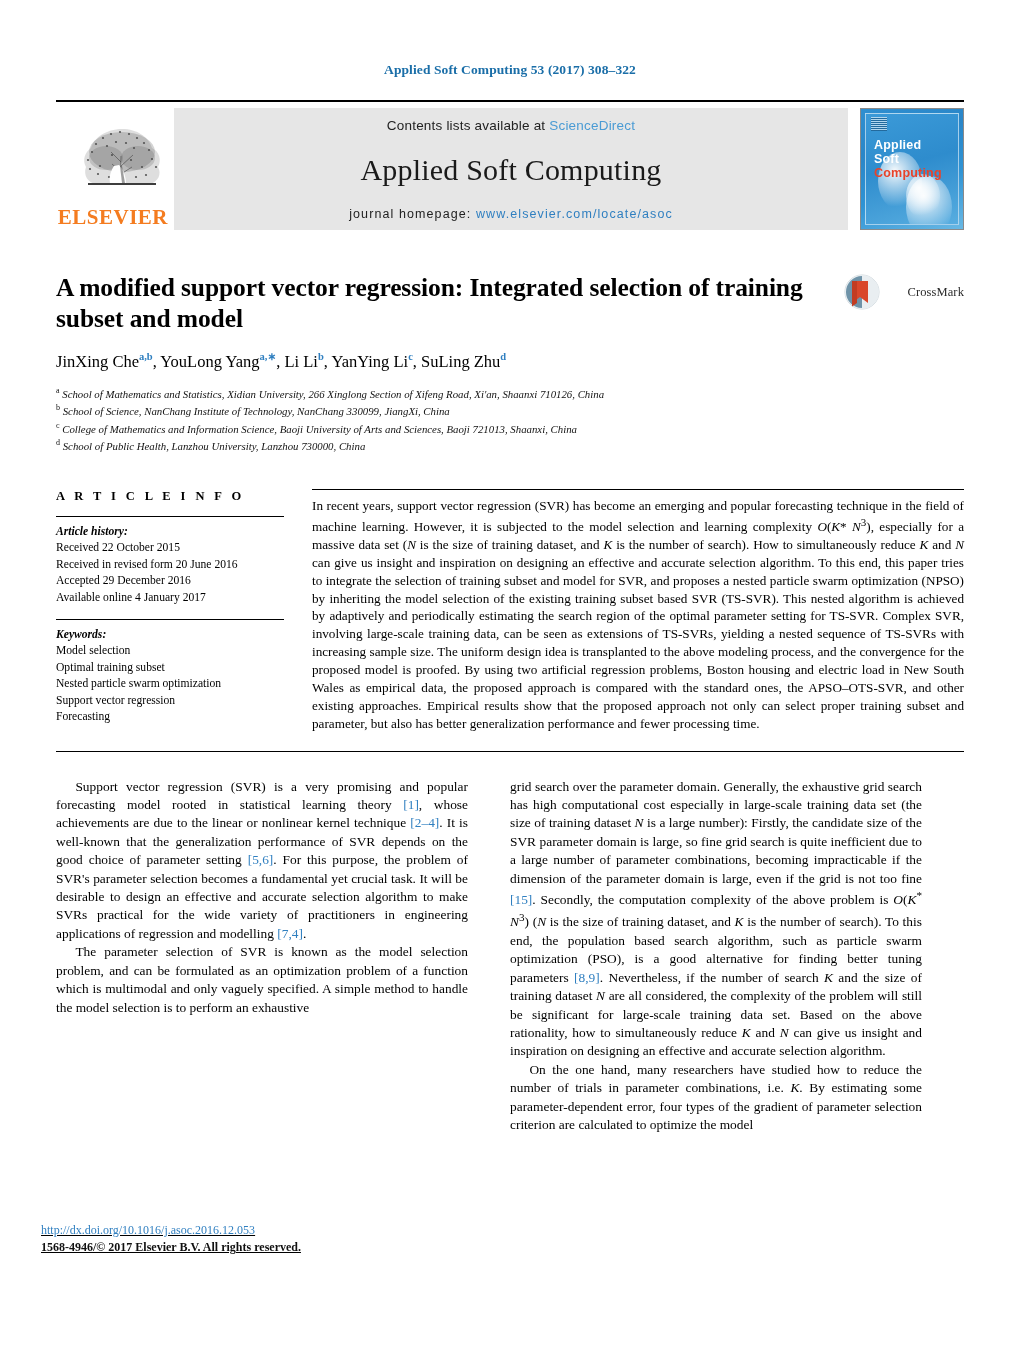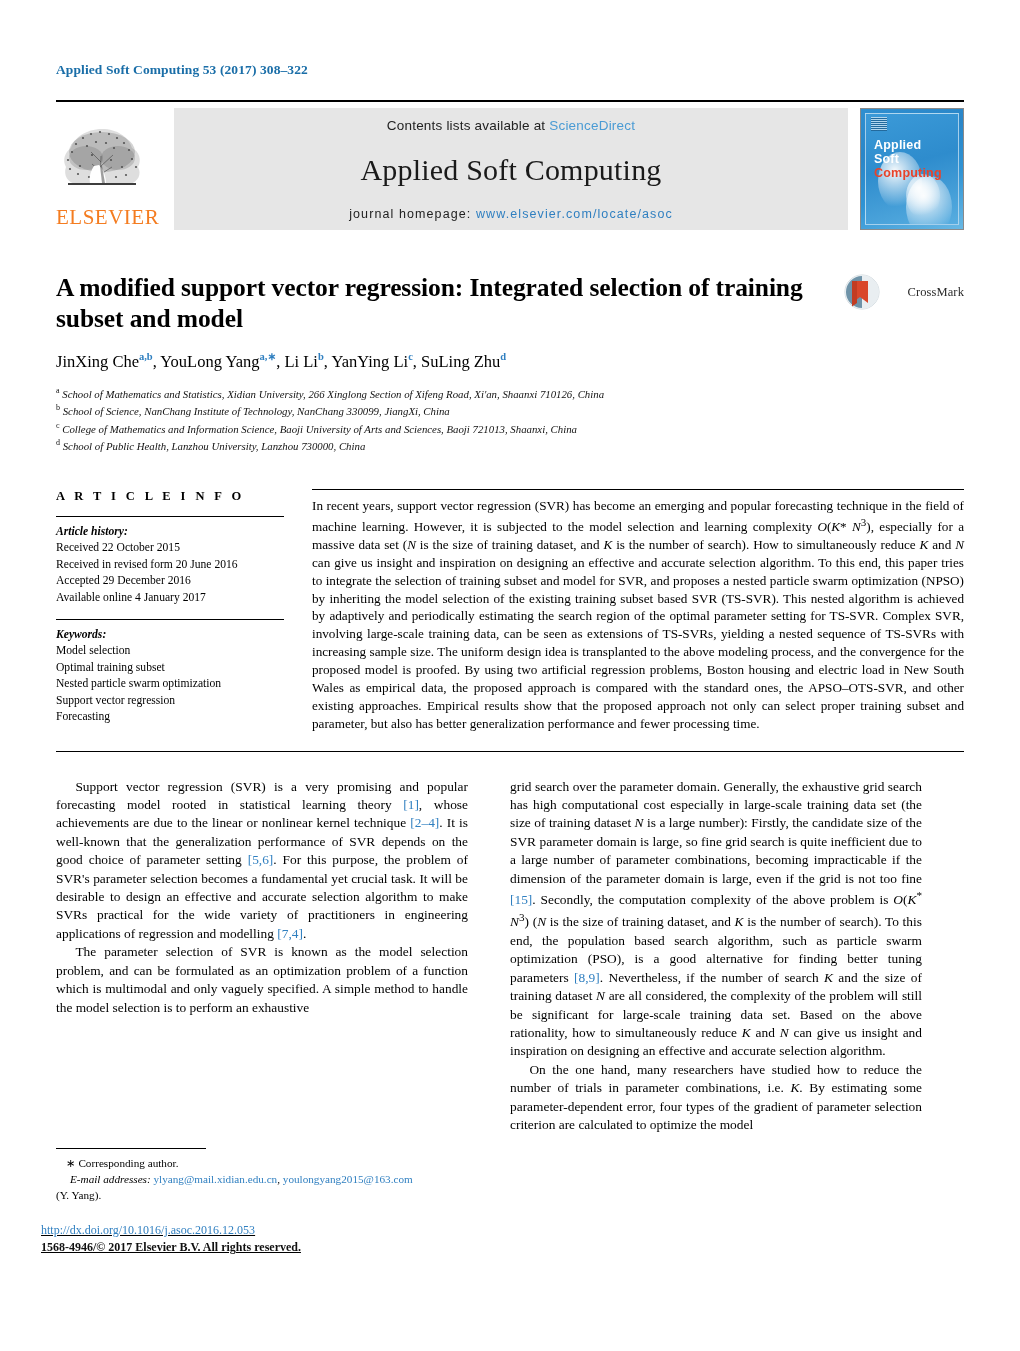--- a/index.html
+++ b/index.html
@@ -18,21 +18,21 @@
   .page {
     position: relative;
     width: 1020px;
     height: 1351px;
     box-sizing: border-box;
     padding: 0 56px;
   }
 
   
   .running-head {
-    text-align: left;
+    text-align: center;
     font-family: "Liberation Serif", serif;
     font-weight: bold;
     font-size: 13.5px;
     color: #1a6ea8;
     padding-top: 62px;
     letter-spacing: .1px;
   }
 
   
   .masthead {
@@ -41,23 +41,24 @@
     padding-top: 6px;
     display: flex;
     align-items: stretch;
     height: 122px;
   }
   .elsevier-block {
     width: 112px;
     flex: none;
     display: flex;
     flex-direction: column;
-    align-items: flex-start;
+    align-items: flex-end;
     justify-content: flex-end;
     padding-bottom: 2px;
+    font-weight: bold;
   }
   .tree-svg { display:block; }
   .elsevier-word {
     font-family: "Liberation Serif", serif;
     font-size: 21px;
     color: #f47c20;
     letter-spacing: .5px;
     line-height: 1;
     margin-top: 1px;
   }
@@ -425,32 +426,19 @@
     <div class="bcol">
       <p class="btext indent">Support vector regression (SVR) is a very promising and popular forecasting model rooted in statistical learning theory <span class="ref">[1]</span>, whose achievements are due to the linear or nonlinear kernel technique <span class="ref">[2–4]</span>. It is well-known that the generalization performance of SVR depends on the good choice of parameter setting <span class="ref">[5,6]</span>. For this purpose, the problem of SVR's parameter selection becomes a fundamental yet crucial task. It will be desirable to design an effective and accurate selection algorithm to make SVRs practical for the wide variety of practitioners in engineering applications of regression and modelling <span class="ref">[7,4]</span>.</p>
       <p class="btext">The parameter selection of SVR is known as the model selection problem, and can be formulated as an optimization problem of a function which is multimodal and only vaguely specified. A simple method to handle the model selection is to perform an exhaustive</p>
     </div>
     <div class="bcol">
       <p class="btext">grid search over the parameter domain. Generally, the exhaustive grid search has high computational cost especially in large-scale training data set (the size of training dataset <i>N</i> is a large number): Firstly, the candidate size of the SVR parameter domain is large, so fine grid search is quite inefficient due to a large number of parameter combinations, becoming impracticable if the dimension of the parameter domain is large, even if the grid is not too fine <span class="ref">[15]</span>. Secondly, the computation complexity of the above problem is <i>O</i>(<i>K</i><sup>*</sup> <i>N</i><sup>3</sup>) (<i>N</i> is the size of training dataset, and <i>K</i> is the number of search). To this end, the population based search algorithm, such as particle swarm optimization (PSO), is a good alternative for finding better tuning parameters <span class="ref">[8,9]</span>. Nevertheless, if the number of search <i>K</i> and the size of training dataset <i>N</i> are all considered, the complexity of the problem will still be significant for large-scale training data set. Based on the above rationality, how to simultaneously reduce <i>K</i> and <i>N</i> can give us insight and inspiration on designing an effective and accurate selection algorithm.</p>
       <p class="btext">On the one hand, many researchers have studied how to reduce the number of trials in parameter combinations, i.e. <i>K</i>. By estimating some parameter-dependent error, four types of the gradient of parameter selection criterion are calculated to optimize the model</p>
     </div>
   </div>
 
-  <div class="footnote-area">
-    <div class="fn-rule"></div>
-    <div class="footnote">
-      <div style="text-indent:10px;">
-        <span class="star">∗</span><span>Corresponding author.</span>
-      </div>
-      <div style="text-indent:14px;">
-        <span class="em-lbl">E-mail addresses:</span>
-        <span class="link">ylyang@mail.xidian.edu.cn</span><span>, </span><span class="link">youlongyang2015@163.com</span>
-      </div>
-      <div>(Y. Yang).</div>
-    </div>
-  </div>
 
   <div class="doi-block">
     <div class="doi">http://dx.doi.org/10.1016/j.asoc.2016.12.053</div>
     <div class="issn">1568-4946/© 2017 Elsevier B.V. All rights reserved.</div>
   </div>
 
 </div>
 
 </body></html>

